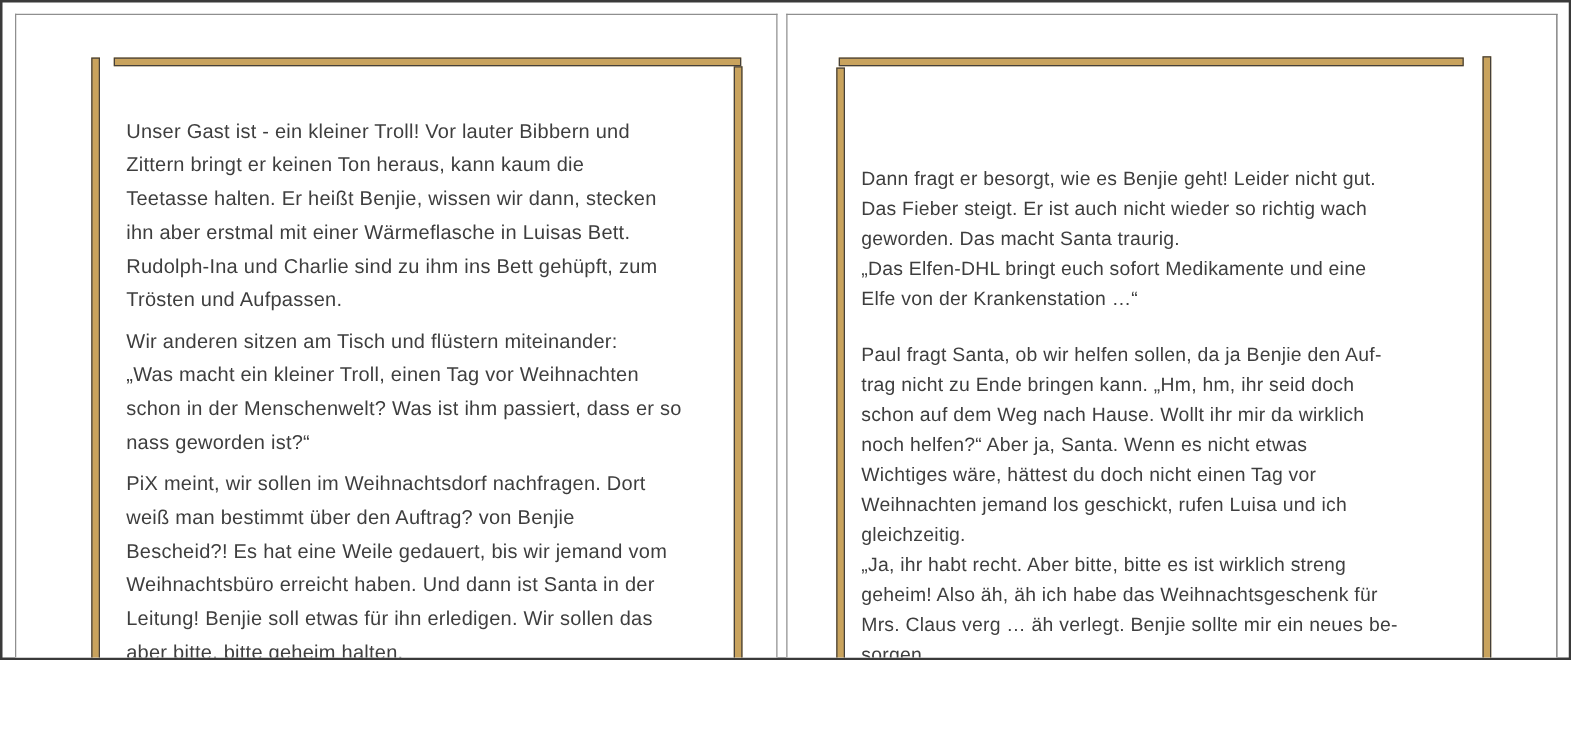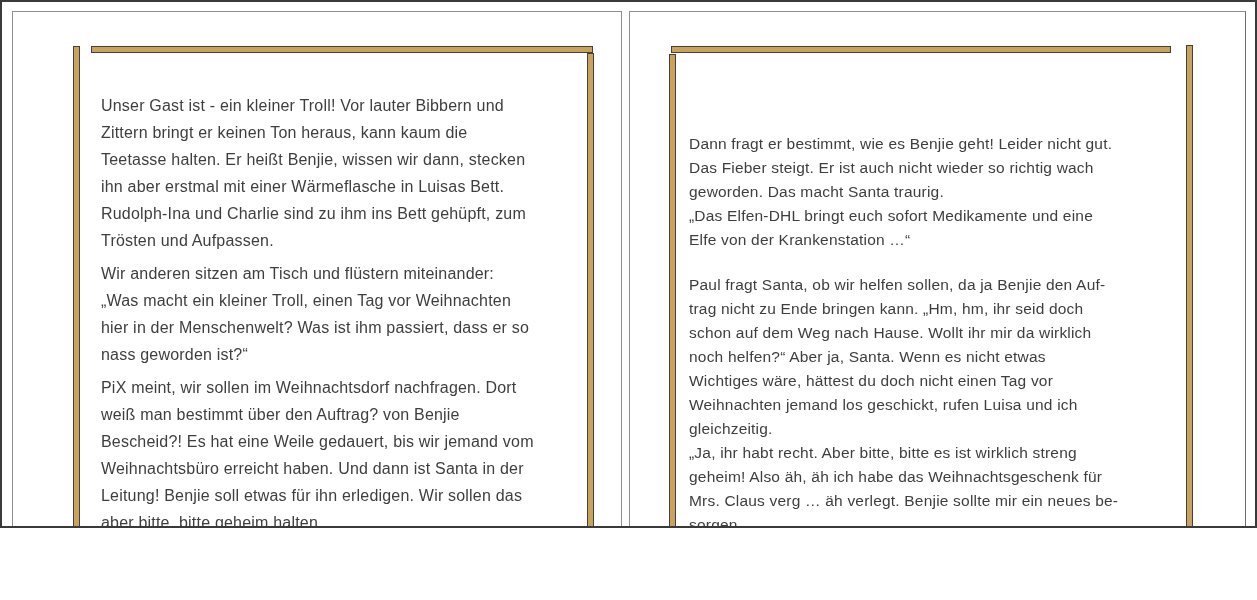--- a/index.html
+++ b/index.html
@@ -63,39 +63,39 @@
 
     <div class="page-text">
       <p class="para">Unser Gast ist - ein kleiner Troll! Vor lauter Bibbern und
 Zittern bringt er keinen Ton heraus, kann kaum die
 Teetasse halten. Er heißt Benjie, wissen wir dann, stecken
 ihn aber erstmal mit einer Wärmeflasche in Luisas Bett.
 Rudolph-Ina und Charlie sind zu ihm ins Bett gehüpft, zum
 Trösten und Aufpassen.</p>
       <p class="para">Wir anderen sitzen am Tisch und flüstern miteinander:
 „Was macht ein kleiner Troll, einen Tag vor Weihnachten
-hier in der Menschenwelt? Was ist ihm passiert, dass er so
+schon in der Menschenwelt? Was ist ihm passiert, dass er so
 nass geworden ist?“</p>
       <p class="para">PiX meint, wir sollen im Weihnachtsdorf nachfragen. Dort
 weiß man bestimmt über den Auftrag? von Benjie
 Bescheid?! Es hat eine Weile gedauert, bis wir jemand vom
 Weihnachtsbüro erreicht haben. Und dann ist Santa in der
 Leitung! Benjie soll etwas für ihn erledigen. Wir sollen das
 aber bitte, bitte geheim halten.</p>
     </div>
   </div>
 
   <div class="page right">
     <div class="gold-bar" style="left:41px; top:34px; width:500px; height:7px;"></div>
     <div class="gold-bar" style="left:39px; top:42px; width:7px; height:502px;"></div>
     <div class="gold-bar" style="left:556px; top:33px; width:7px; height:506px;"></div>
     <div class="gold-bar" style="left:59px; top:538px; width:504px; height:7px;"></div>
 
     <div class="page-text">
-      <p class="para">Dann fragt er bestimmt, wie es Benjie geht! Leider nicht gut.
+      <p class="para">Dann fragt er besorgt, wie es Benjie geht! Leider nicht gut.
 Das Fieber steigt. Er ist auch nicht wieder so richtig wach
 geworden. Das macht Santa traurig.
 „Das Elfen-DHL bringt euch sofort Medikamente und eine
 Elfe von der Krankenstation …“</p>
       <p class="para">Paul fragt Santa, ob wir helfen sollen, da ja Benjie den Auf-
 trag nicht zu Ende bringen kann. „Hm, hm, ihr seid doch
 schon auf dem Weg nach Hause. Wollt ihr mir da wirklich
 noch helfen?“ Aber ja, Santa. Wenn es nicht etwas
 Wichtiges wäre, hättest du doch nicht einen Tag vor
 Weihnachten jemand los geschickt, rufen Luisa und ich

